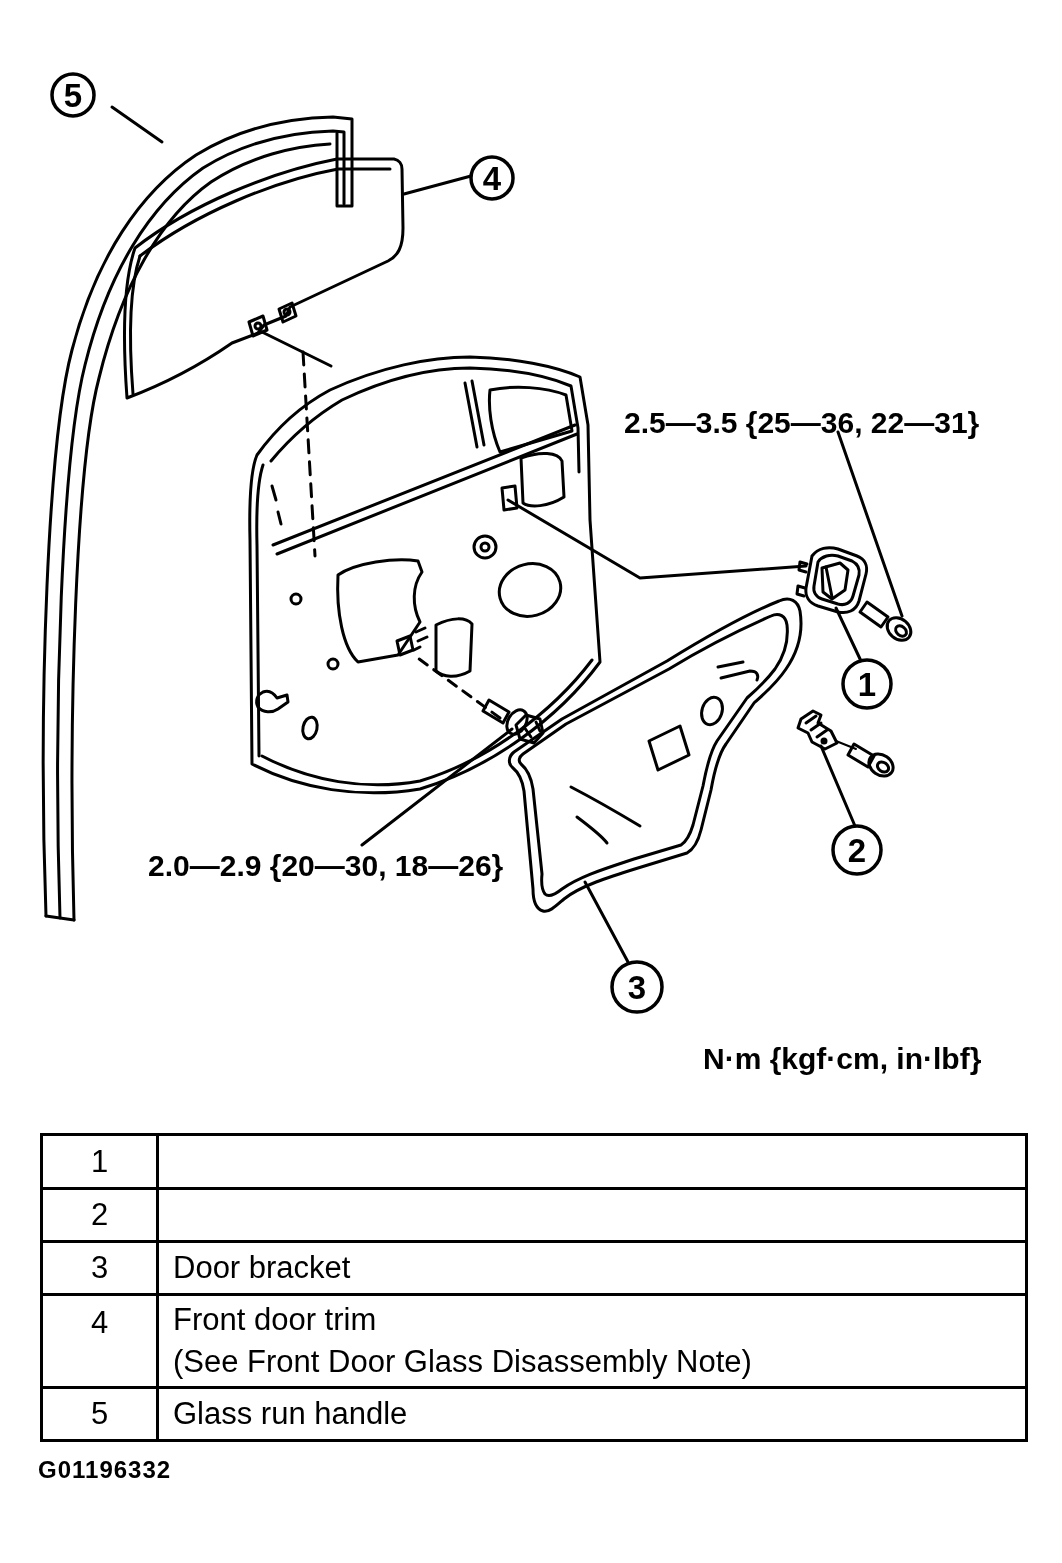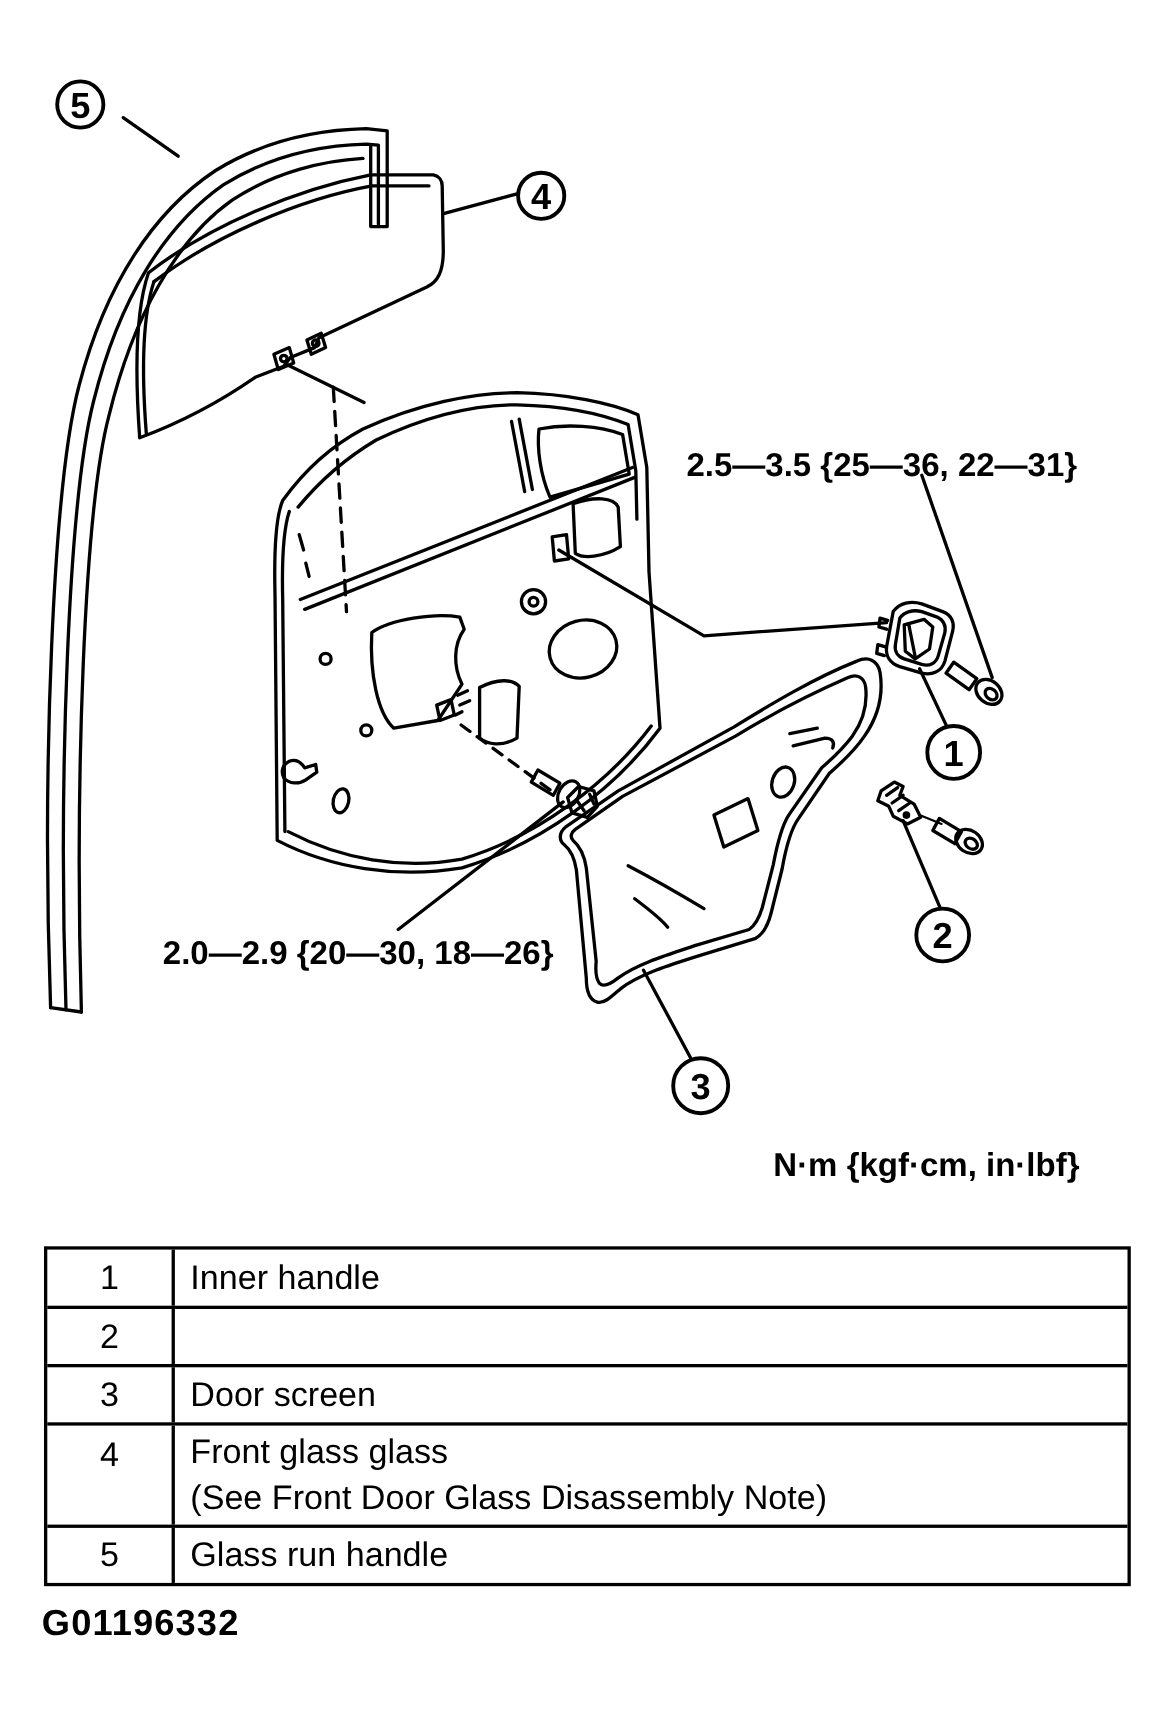--- a/index.html
+++ b/index.html
@@ -32,21 +32,21 @@
     border-right:3px solid #000;
     display:flex; align-items:center; justify-content:center;
   }
   .pt-desc { flex:1 1 auto; padding:4px 0 4px 14px; }
   .pt-h1 { height:51px; }
   .pt-h2 { height:50px; }
   .pt-h4 { height:90px; }
   .figure-id {
     position:absolute;
     left:38px; top:1456px;
-    font-size:33px;
+    font-size:24px;
     font-weight:bold;
     letter-spacing:1px;
   }
   svg text { font-family:"Liberation Sans", sans-serif; }
   .spec-label { font-size:30px; font-weight:bold; }
   .callout-num { font-size:33px; font-weight:bold; text-anchor:middle; }
 </style>
 </head>
 <body>
 
@@ -187,35 +187,34 @@
     <text class="callout-num" x="637" y="999">3</text>
 
     <text class="spec-label" x="624" y="433">2.5—3.5 {25—36, 22—31}</text>
     <text class="spec-label" x="148" y="876">2.0—2.9 {20—30, 18—26}</text>
     <text class="spec-label" x="703" y="1069">N·m {kgf·cm, in·lbf}</text>
   </svg>
 
   <div class="parts-table">
     <div class="pt-row pt-h1">
       <div class="pt-num">1</div>
-      <div class="pt-desc">Inner handle</div>
     </div>
     <div class="pt-row pt-h2">
       <div class="pt-num">2</div>
     </div>
     <div class="pt-row pt-h2">
       <div class="pt-num">3</div>
-      <div class="pt-desc">Door screen</div>
+      <div class="pt-desc">Door bracket</div>
     </div>
     <div class="pt-row pt-h4">
       <div class="pt-num" style="align-items:flex-start;">
         <span style="margin-top:6px;">4</span>
       </div>
       <div class="pt-desc">
-        <div>Front glass glass</div>
+        <div>Front door trim</div>
         <div>(See Front Door Glass Disassembly Note)</div>
       </div>
     </div>
     <div class="pt-row pt-h2">
       <div class="pt-num">5</div>
       <div class="pt-desc">Glass run handle</div>
     </div>
   </div>
 
   <div class="figure-id">G01196332</div>

